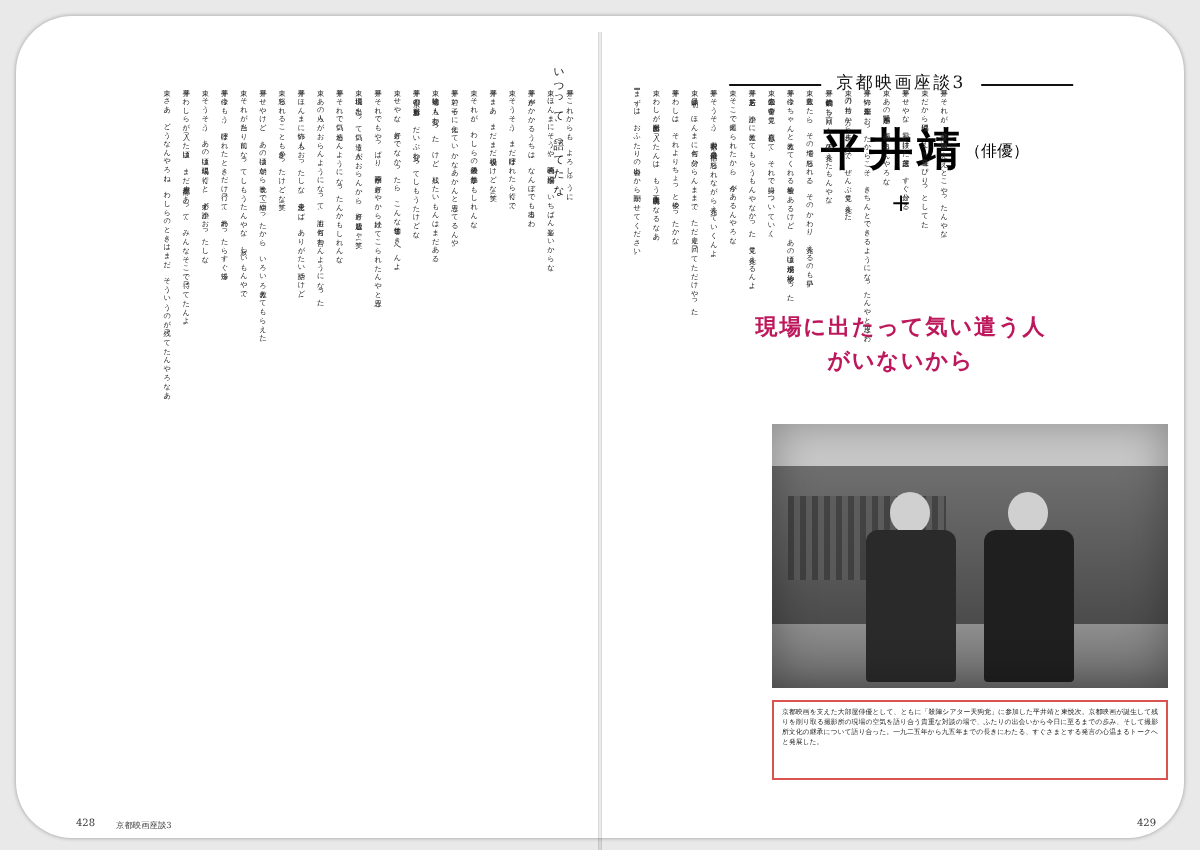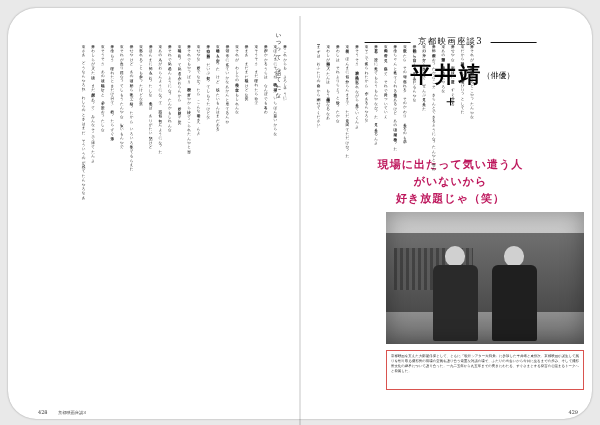--- a/index.html
+++ b/index.html
@@ -128,21 +128,20 @@
 
       <div class="bigname" id="name1">
         <span class="nm">平井靖</span><span class="role">（俳優）</span>
       </div>
 
       <div id="plus">＋</div>
 
 
       <div id="subtitle">
         <div>現場に出たって気い遣う人がいないから</div>
-        <div>好き放題じゃ（笑）</div>
       </div>
 
       <div id="rightbody">
         <div class="vcol">ーーまずは、おふたりの出会いから聞かせてください。</div>
         <div class="vcol">東　わしが撮影所に入ったんは、もう五十年以上前になるなあ。</div>
         <div class="vcol">平井　わしは、それよりちょっと後やったかな。</div>
         <div class="vcol">東　最初は、ほんまに何も分からんままで、ただ走り回ってただけやった。</div>
         <div class="vcol">平井　そうそう。衣裳部や小道具部に怒られながら覚えていくんよ。</div>
         <div class="vcol">東　そこで鍛えられたから、今があるんやろな。</div>
         <div class="vcol">平井　芝居も、誰かに教えてもらうもんやなかった。見て覚えるんよ。</div>

